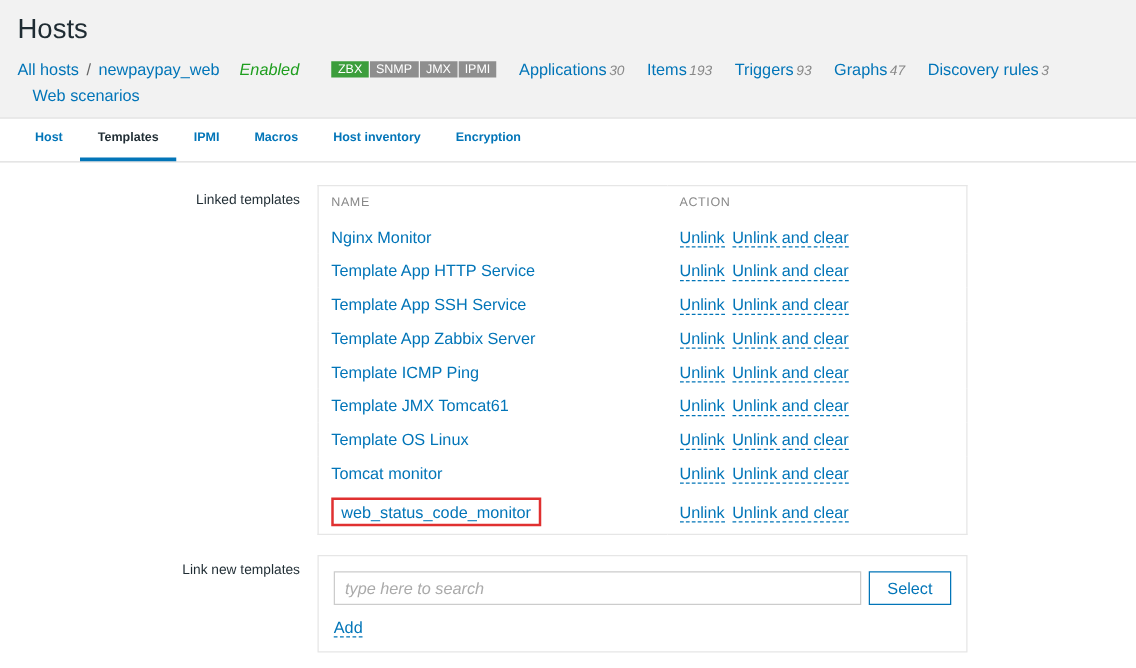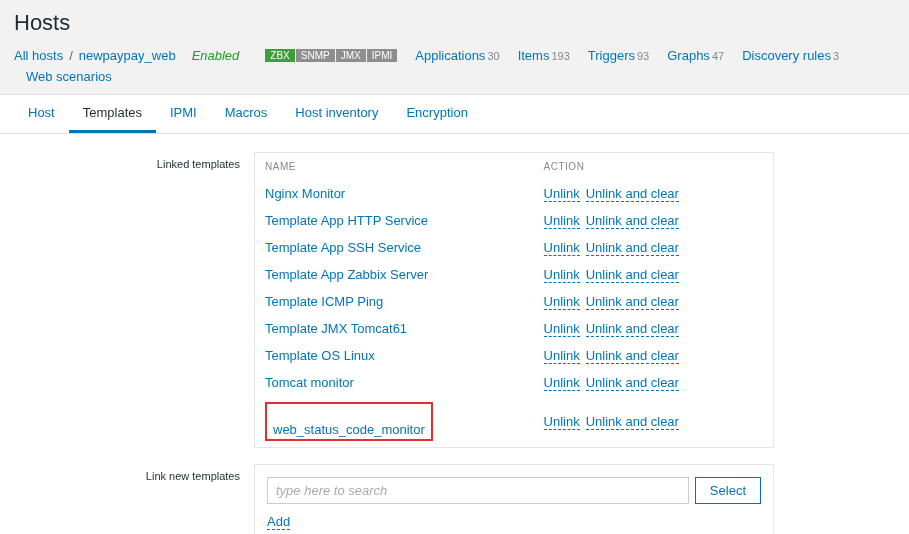--- a/index.html
+++ b/index.html
@@ -12,39 +12,39 @@
     .bc-link { color: #0275b8; text-decoration: none; cursor: pointer; }
     .bc-sep { color: #666; }
     .bc-enabled { color: #1f9e1f; margin-left: 10px; font-style: italic; }
     
     .proto-tags { display: inline-flex; gap: 0; margin-left: 20px; }
     .proto-tag { font-size: 10px; padding: 1px 5px; color: #fff; }
     .proto-zbx { background: #3c9e3c; }
     .proto-snmp, .proto-jmx, .proto-ipmi { background: #8e8e8e; margin-left: 1px;}
     
     .stat-link { color: #0275b8; text-decoration: none; cursor: pointer; margin-left: 12px; }
-    .stat-count { color: #888; font-size: 11px; margin-left: 2px; }
+    .stat-count { color: #888; font-size: 11px; margin-left: 2px; font-style: italic; }
     
     .tabs { display: flex; background: #fff; padding: 0 14px; border-bottom: 1px solid #ddd;}
-    .tab { padding: 10px 14px; color: #0275b8; text-decoration: none; cursor: pointer; font-size: 13px; border-bottom: 3px solid transparent;}
+    .tab { padding: 10px 14px; color: #0275b8; text-decoration: none; cursor: pointer; font-size: 10px; border-bottom: 3px solid transparent; font-weight: bold;}
     .tab.active { border-bottom: 3px solid #0275b8; color: #1f2c33; }
     
     .content { padding: 18px 14px; }
     
     .form-row { display: flex; align-items: flex-start; margin-bottom: 16px; }
     .form-label { width: 240px; text-align: right; padding-right: 14px; padding-top: 6px; color: #1f2c33; font-size: 11px; }
     .form-body { flex: 1; max-width: 520px; }
     
     .templates-table { width: 100%; border: 1px solid #e6e6e6; border-collapse: collapse; }
     .templates-table th { text-align: left; font-size: 10px; letter-spacing: 0.5px; color: #888; font-weight: normal; padding: 8px 10px; text-transform: uppercase; }
     .templates-table td { padding: 6px 10px; font-size: 13px; vertical-align: middle; }
     .tpl-name { color: #0275b8; text-decoration: none; cursor: pointer; }
     .action-link { color: #0275b8; text-decoration: none; border-bottom: 1px dashed #0275b8; cursor: pointer; margin-right: 6px; font-size: 13px;}
     
-    .highlighted-row td:first-child .tpl-name { display:inline-block;margin-top:16px; }
+    .highlighted-row td:first-child .tpl-name { display:inline-block; }
     .highlighted-row td:first-child { }
     .highlight-box { border: 2px solid #e03030; padding: 2px 6px; display: inline-block; }
     
     .search-area { border: 1px solid #e6e6e6; padding: 12px; }
     .search-row { display: flex; gap: 6px; align-items: center; margin-bottom: 10px;}
     .search-input { flex: 1; padding: 5px 8px; border: 1px solid #ccc; font-size: 13px; color: #333; }
     .search-input::placeholder { color: #aaa; font-style: italic; }
     .btn-outline { background: #fff; border: 1px solid #0275b8; color: #0275b8; padding: 5px 14px; cursor: pointer; font-size: 13px; }
     .add-link { color: #0275b8; text-decoration: none; border-bottom: 1px dashed #0275b8; cursor: pointer; font-size: 13px;}
   </style>

